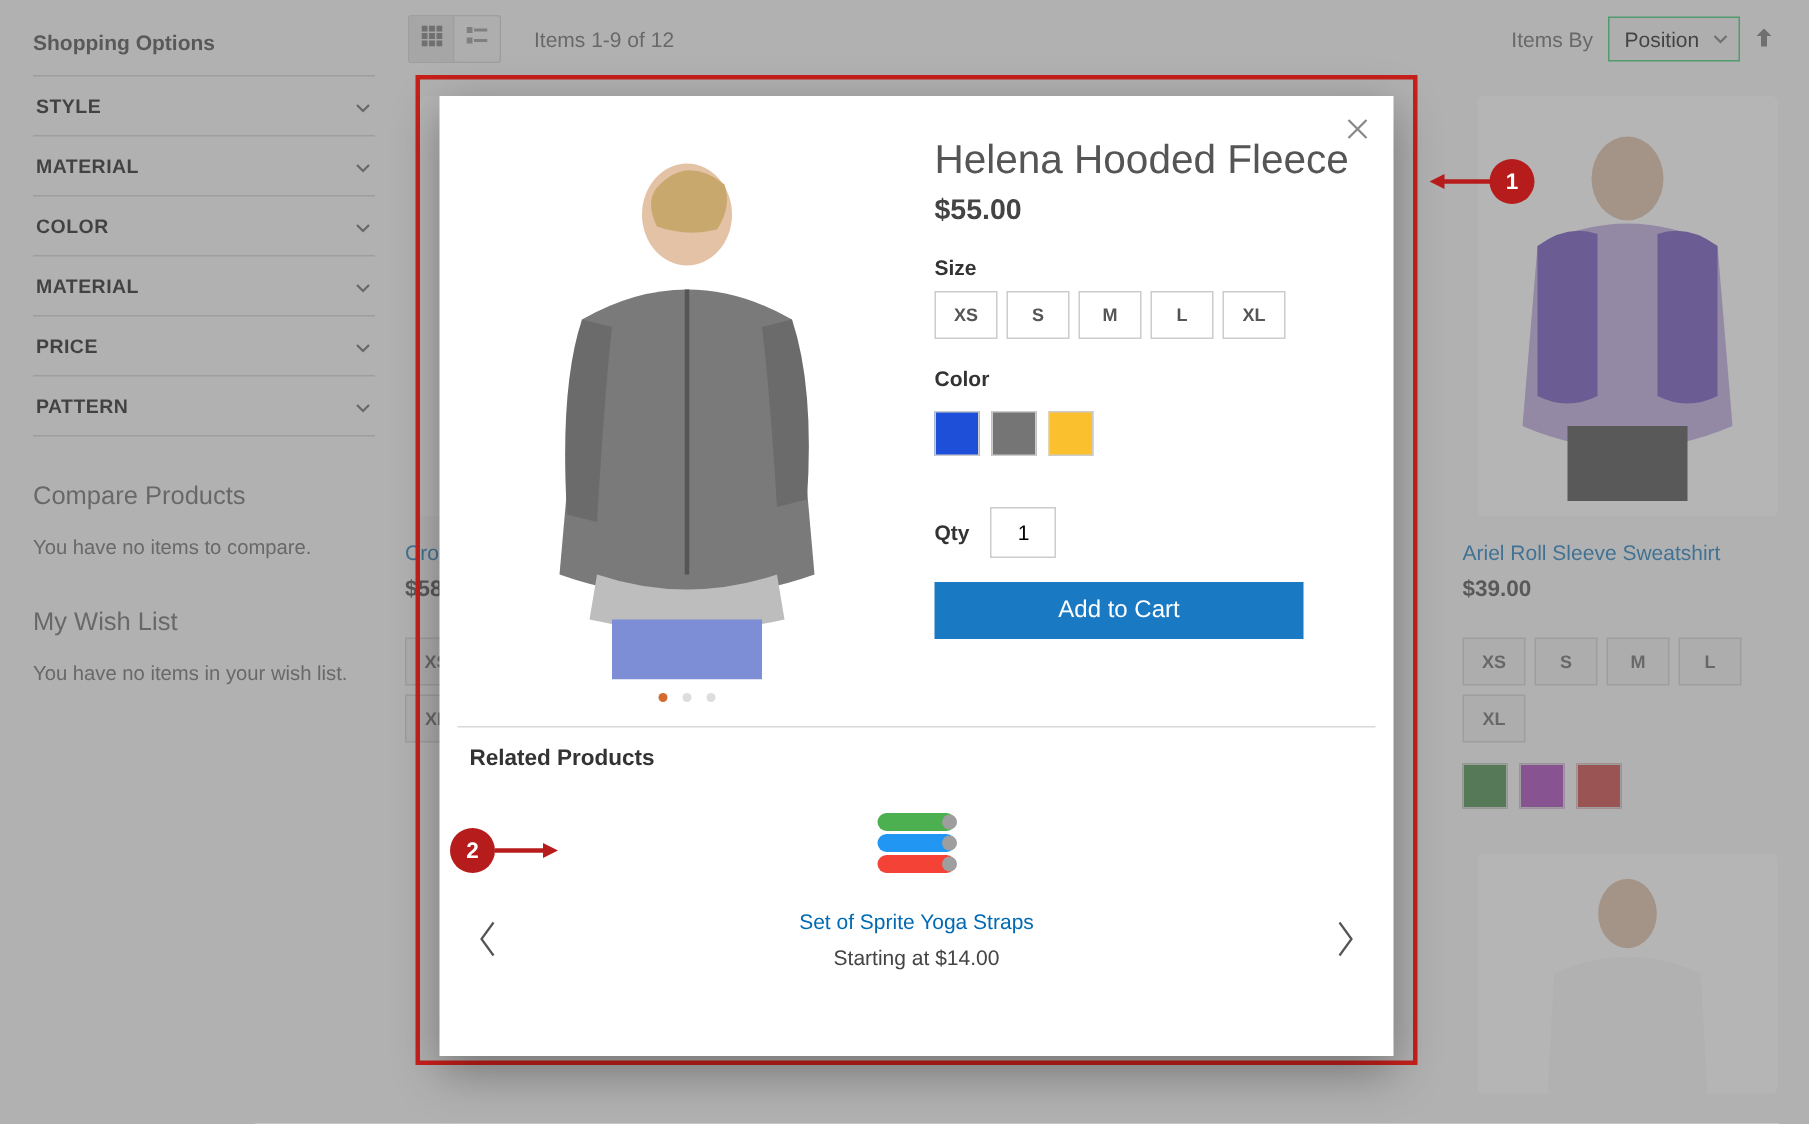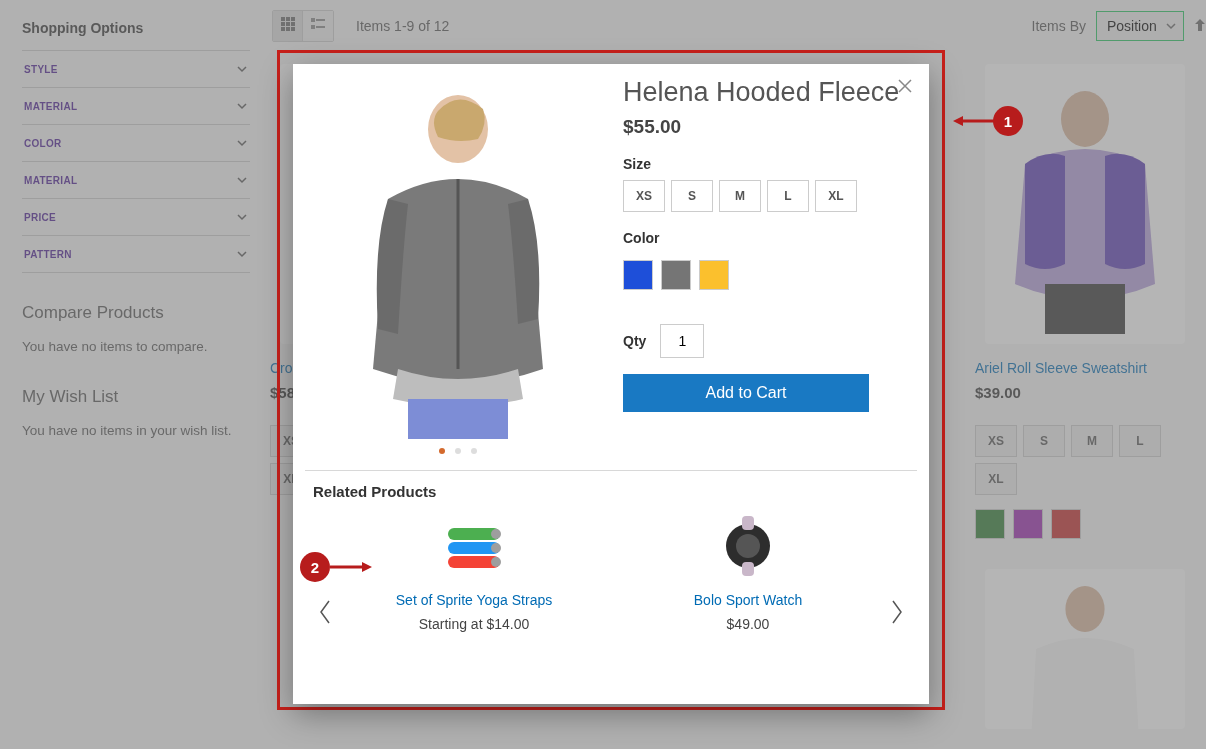--- a/index.html
+++ b/index.html
@@ -1,45 +1,45 @@
 <!DOCTYPE html>
 <html><head>
 <meta charset="utf-8">
 <style>
   * { box-sizing: border-box; margin: 0; padding: 0; }
   body { font-family: Arial, Helvetica, sans-serif; width: 1206px; height: 749px; overflow: hidden; position: relative; background: #f6f6f6; color: #333; }
   .page { position: absolute; inset: 0; padding: 0 20px; }
   .sidebar { position: absolute; left: 22px; top: 20px; width: 228px; }
   .sidebar h3 { font-size: 14px; font-weight: 700; color: #333; margin-bottom: 14px; }
   .filters { border-top: 1px solid #ccc; }
-  .filter { border-bottom: 1px solid #ccc; padding: 12px 2px; display: flex; justify-content: space-between; align-items: flex-end; cursor: pointer; font-size: 10px; font-weight: 600; letter-spacing: .3px; color: #4c1d95; }
+  .filter { border-bottom: 1px solid #ccc; padding: 12px 2px; display: flex; justify-content: space-between; align-items: flex-end; cursor: pointer; font-size: 13px; font-weight: 600; letter-spacing: .3px; color: #000000; }
   .chev { width: 12px; height: 12px; }
   .chev svg { width: 12px; height: 12px; stroke: #555; }
   .block-title { font-size: 17px; color: #555; margin: 30px 0 14px; font-weight: 400; }
   .block-text { font-size: 13.5px; color: #555; line-height: 1.5; }
-  .toolbar { position: absolute; left: 272px; top: 8px; right: 0; height: 36px; display: flex; align-items: center; }
+  .toolbar { position: absolute; left: 272px; top: 8px; right: 24px; height: 36px; display: flex; align-items: center; }
   .view-toggle { display: flex; border: 1px solid #ccc; border-radius: 2px; overflow: hidden; }
   .view-btn { width: 30px; height: 30px; display: flex; align-items: center; justify-content: center; background: #f0f0f0; border-right: 1px solid #ccc; cursor: pointer; }
   .view-btn:last-child { border-right: none; }
   .view-btn.active { background: #ddd; }
   .items-count { margin-left: 22px; font-size: 14px; color: #555; }
   .sort-wrap { margin-left: auto; display: flex; align-items: center; gap: 10px; font-size: 14px; color: #555; }
   .sort-select { border: 1px solid #22c55e; background: #efefef; padding: 6px 26px 6px 10px; font-size: 14px; appearance: none; position: relative; }
   .sort-arrow { font-size: 14px; color: #555; cursor: pointer; }
   .product-bg { position: absolute; top: 64px; width: 220px; }
   .product-bg .placeholder { width: 200px; height: 280px; background: #fff; border-radius: 4px; margin: 0 auto 16px; position: relative; overflow: hidden; }
   .prod-name { font-size: 14px; color: #006bb4; margin-bottom: 8px; }
   .prod-price { font-size: 15px; font-weight: 700; color: #333; }
   .size-opts { display: flex; flex-wrap: wrap; gap: 6px; margin-top: 24px; }
   .size-opt { min-width: 42px; height: 32px; background: #eee; border: 1px solid #ccc; display: flex; align-items: center; justify-content: center; font-size: 12px; font-weight: 700; color: #555; cursor: pointer; }
   .color-opts { display: flex; gap: 8px; margin-top: 14px; }
   .color-opt { width: 30px; height: 30px; border: 1px solid #ccc; cursor: pointer; }
   .scrim { position: absolute; inset: 0; background: rgba(120,120,120,0.55); }
   .modal-border { position: absolute; left: 277px; top: 50px; width: 668px; height: 660px; border: 3px solid #c7201b; pointer-events: none; }
-  .modal { position: absolute; left: 293px; top: 64px; width: 636px; height: 640px; background: #fff; box-shadow: 0 10px 30px rgba(0,0,0,.35); padding: 0 20px 12px; }
+  .modal { position: absolute; left: 293px; top: 64px; width: 636px; height: 640px; background: #fff; box-shadow: 0 10px 30px rgba(0,0,0,.35); padding: 14px 20px 12px; }
   .modal-close { position: absolute; right: 16px; top: 14px; cursor: pointer; color: #888; }
   .modal-body { display: flex; gap: 20px; }
   .modal-image { width: 290px; height: 380px; background: #fff; position: relative; display: flex; align-items: center; justify-content: center; }
   .carousel-dots { display: flex; gap: 10px; justify-content: center; margin-top: 4px; }
   .dot { width: 6px; height: 6px; border-radius: 50%; background: #ddd; }
   .dot.active { background: #d46a2d; }
   .modal-info { flex: 1; padding-top: 12px; }
   .modal-title { font-size: 27px; font-weight: 300; color: #555; line-height: 1.25; }
   .modal-price { font-size: 19px; font-weight: 600; color: #444; margin-top: 6px; }
   .opt-label { font-size: 14px; font-weight: 700; color: #333; margin-top: 18px; margin-bottom: 8px; }
@@ -272,32 +272,20 @@
               <rect x="10" y="32" width="52" height="12" rx="6" fill="#2196f3"></rect>
               <rect x="10" y="46" width="52" height="12" rx="6" fill="#f44336"></rect>
               <circle cx="58" cy="24" r="5" fill="#9e9e9e"></circle>
               <circle cx="58" cy="38" r="5" fill="#9e9e9e"></circle>
               <circle cx="58" cy="52" r="5" fill="#9e9e9e"></circle>
             </svg>
         </div>
         <div class="rel-name">Set of Sprite Yoga Straps</div>
         <div class="rel-price">Starting at $14.00</div>
       </div>
-      <div class="rel-item">
-        <div class="rel-img">
-          <svg viewBox="0 0 72 72">
-              <circle cx="36" cy="36" r="22" fill="#2d2d2d"></circle>
-              <circle cx="36" cy="36" r="12" fill="#555"></circle>
-              <rect x="30" y="6" width="12" height="14" rx="4" fill="#c9b7c9"></rect>
-              <rect x="30" y="52" width="12" height="14" rx="4" fill="#c9b7c9"></rect>
-            </svg>
-        </div>
-        <div class="rel-name">Bolo Sport Watch</div>
-        <div class="rel-price">$49.00</div>
-      </div>
     </div>
     <div class="rel-nav">
       <svg width="14" height="26" viewBox="0 0 14 26" fill="none">
           <path d="M3 2 L11 13 L3 24" stroke="#555" stroke-width="1.5"></path>
         </svg>
     </div>
   </div>
 </div>
 
 <div class="anno" style="left:993px; top:106px;">1</div>

